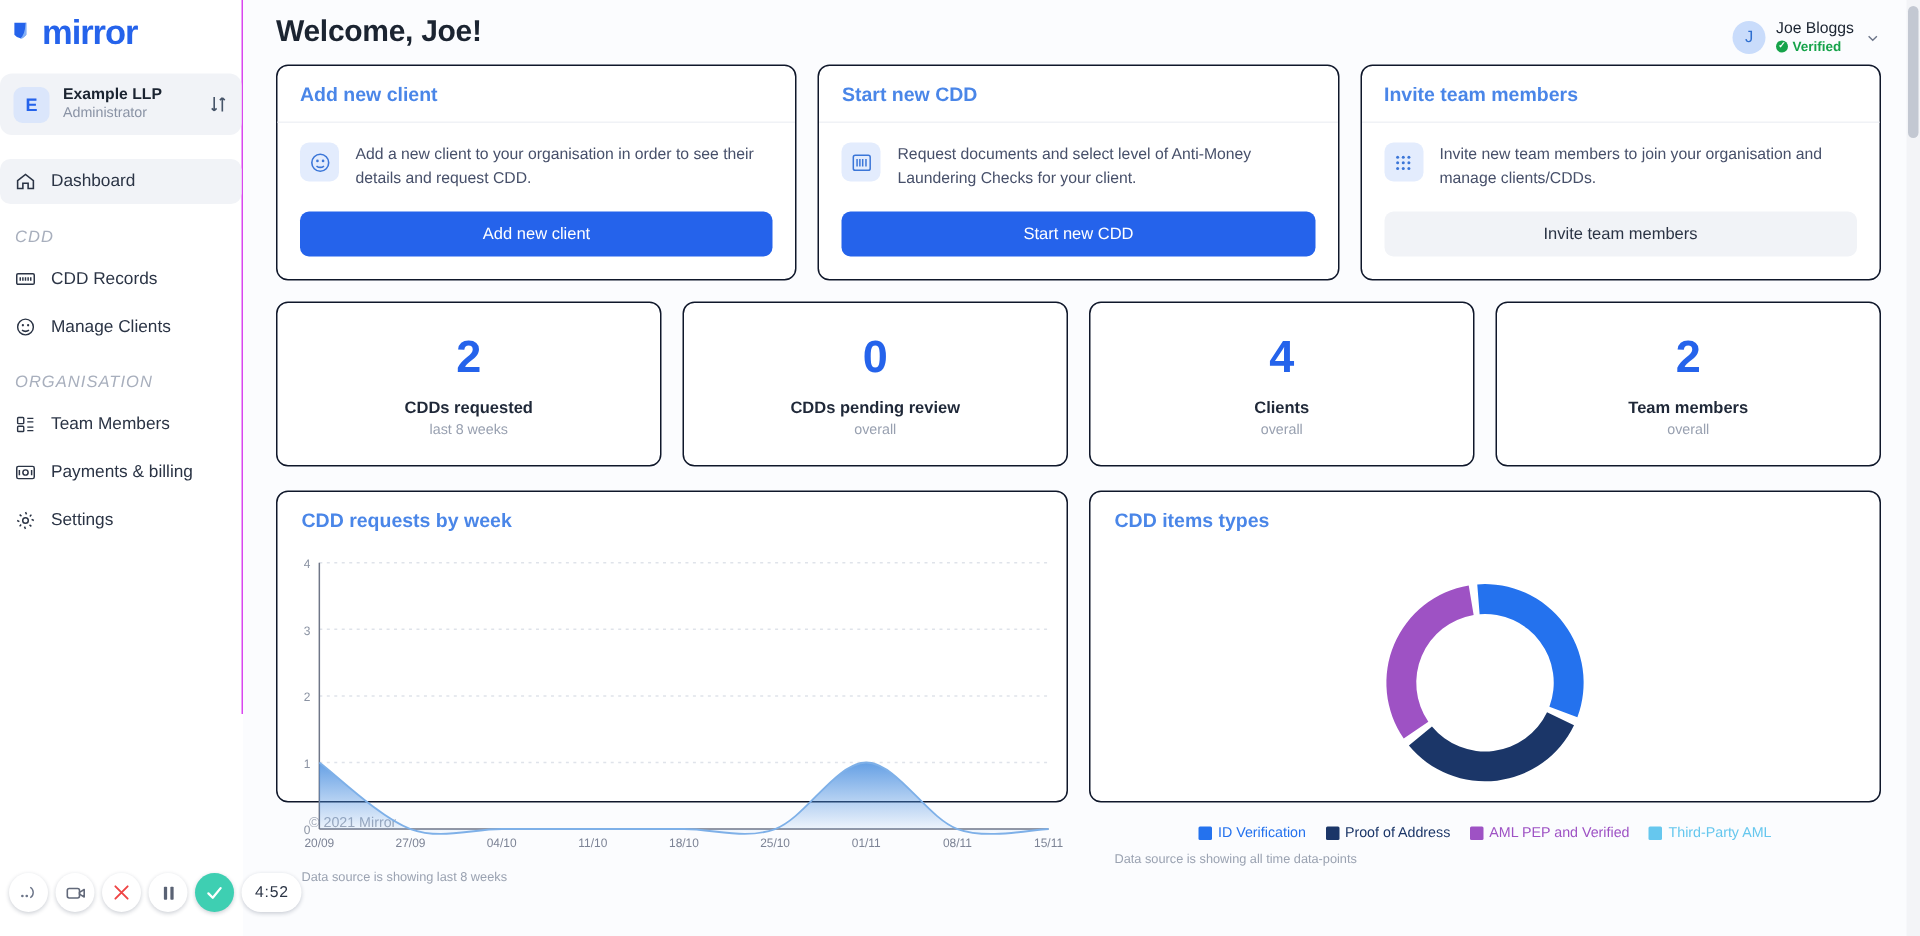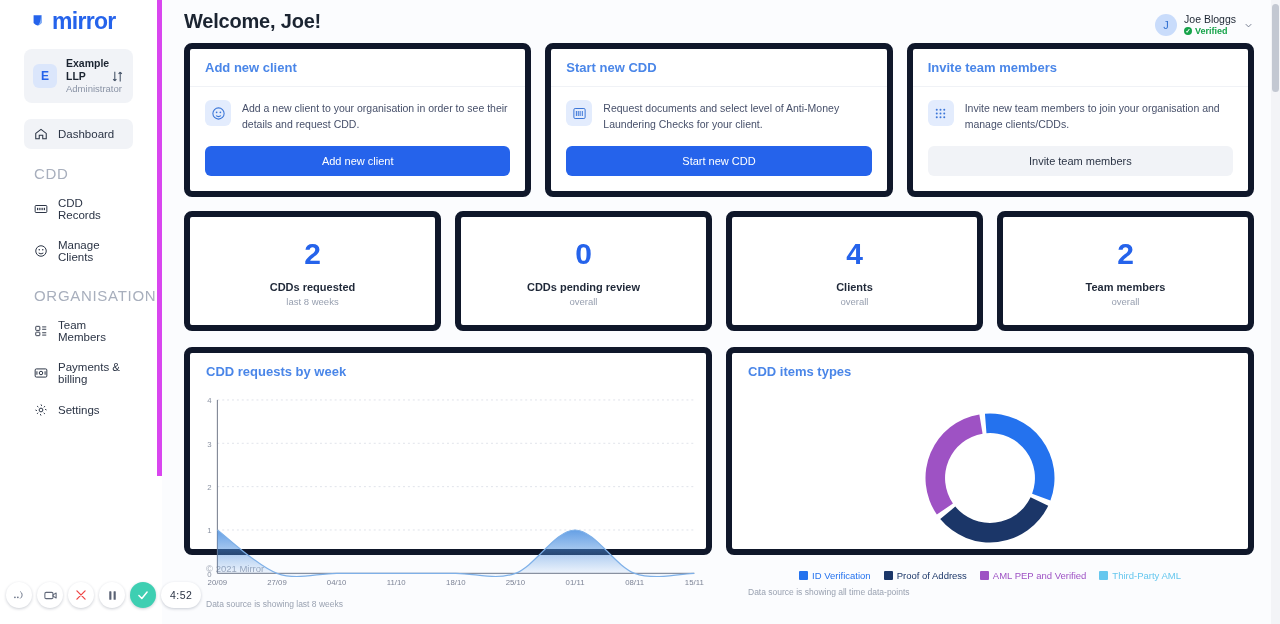--- a/index.html
+++ b/index.html
@@ -7,22 +7,22 @@
     width: 1280px; height: 624px;
     font-family: "Liberation Sans", sans-serif;
     background: #ffffff;
     overflow: hidden;
   }
   .app { display: flex; width: 1280px; height: 624px; position: relative; }
 
   
   .sidebar {
     width: 162px; min-width: 162px; height: 476px;
-    background: #ffffff; border-right: 5px solid #d946ef;
-    padding: 0 24px; position: relative;
+    background: #ffffff; border-right: 1px solid #d946ef;
+    padding: 0 0; position: relative;
   }
   .logo-wrap { display: flex; align-items: center; padding: 10px 8px 8px 8px; }
   .logo-mark { width: 19px; height: 19px; margin-right: 1px; flex: none; }
   .logo-text {
     font-size: 23px; font-weight: bold; color: #2563eb;
     letter-spacing: -0.7px; line-height: 1;
   }
   .org-switch {
     display: flex; align-items: center; gap: 9px;
     background: #f1f3f7; border-radius: 8px;
@@ -39,22 +39,22 @@
   .swap-icon { width: 13px; height: 13px; color: #475569; flex: none; }
 
   .nav-item {
     display: flex; align-items: center; gap: 10px;
     padding: 8px 10px; border-radius: 7px; cursor: pointer;
     font-size: 11.5px; color: #2b3445; margin-bottom: 2px;
   }
   .nav-item.active { background: #f1f3f7; font-weight: normal; }
   .nav-item .nav-ico { width: 14px; height: 14px; flex: none; color: #2b3445; display: block; }
   .nav-section {
-    font-size: 15px; letter-spacing: 0.7px; color: #a8afbd;
-    padding: 0 10px; margin: 16px 0 7px 0; text-transform: uppercase;
+    font-size: 11px; letter-spacing: 0.7px; color: #a8afbd;
+    padding: 0 10px; margin: 16px 0 7px 0; text-transform: uppercase; font-style: italic;
   }
 
   
   .main { flex: 1; height: 624px; background: #fbfcfe; overflow: hidden; position: relative; }
   .topbar { display: flex; align-items: flex-start; justify-content: space-between; padding: 10px 26px 0 22px; }
   .page-title { font-size: 20px; font-weight: bold; color: #1b2431; letter-spacing: -0.2px; }
   .user-box { display: flex; align-items: center; gap: 7px; cursor: pointer; padding-top: 3px; }
   .user-avatar {
     width: 22px; height: 22px; border-radius: 50%; background: #c9dcfb;
     color: #2f6fd0; font-size: 11px; display: flex; align-items: center; justify-content: center;
@@ -62,21 +62,21 @@
   .user-name { font-size: 10.5px; color: #1b2431; line-height: 1.2; }
   .user-verified { font-size: 9px; color: #16a34a; display: flex; align-items: center; gap: 3px; line-height: 1.3; font-weight: bold; }
   .verified-dot { width: 8px; height: 8px; border-radius: 50%; background: #16a34a;
     color: #fff; font-size: 6px; display: flex; align-items: center; justify-content: center; }
   .chev { width: 11px; height: 11px; color: #6b7488; }
 
   .content { padding: 6px 26px 0 22px; }
 
   
   .row { display: flex; gap: 14px; }
-  .card { background: #ffffff; border: 6px solid #0f172a; border-radius: 8px; }
+  .card { background: #ffffff; border: 1px solid #0f172a; border-radius: 8px; }
   .action-card { flex: 1; }
   .action-head { padding: 11px 15px 11px 15px; border-bottom: 1px solid #f0f2f6; }
   .action-title { font-size: 13px; font-weight: bold; color: #4a86e8; }
   .action-body { padding: 13px 15px 15px 15px; }
   .action-desc-row { display: flex; gap: 11px; align-items: flex-start; }
   .action-ico-box {
     width: 26px; height: 26px; border-radius: 6px; background: #e3ecfd; flex: none;
     display: flex; align-items: center; justify-content: center; color: #3b76d8;
   }
   .action-desc { font-size: 10.5px; color: #47506a; line-height: 1.45; padding-top: 1px; }

